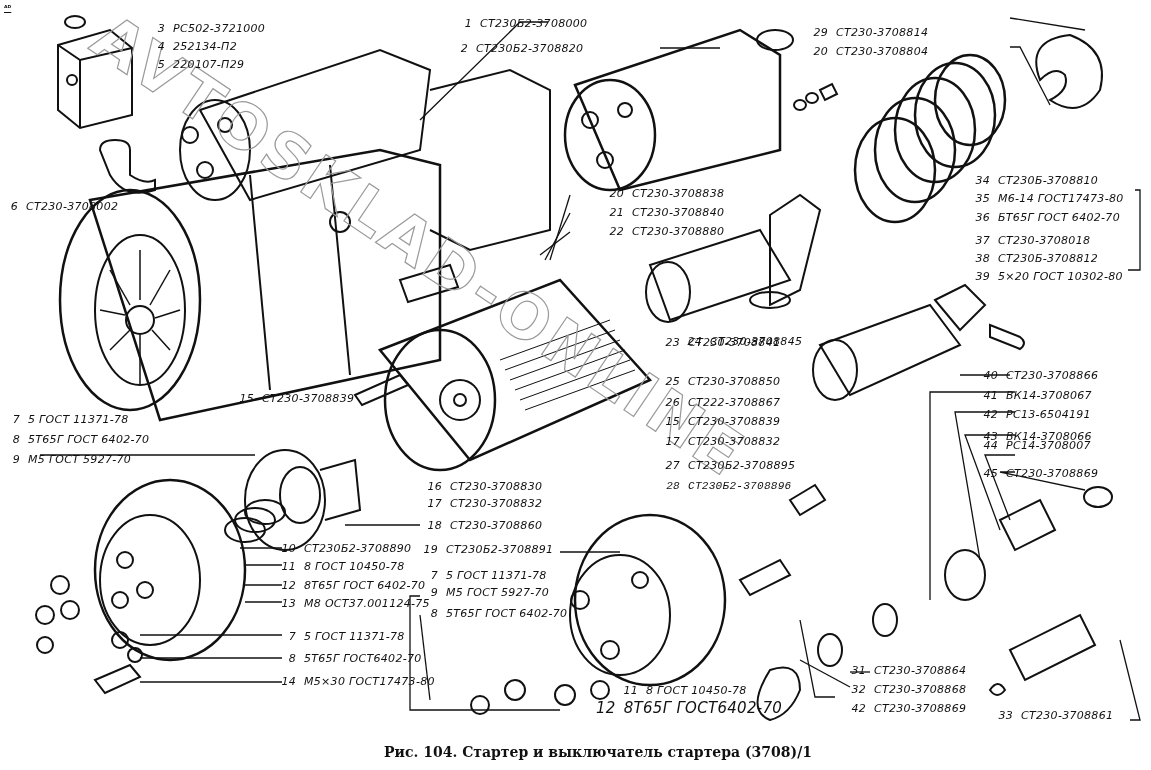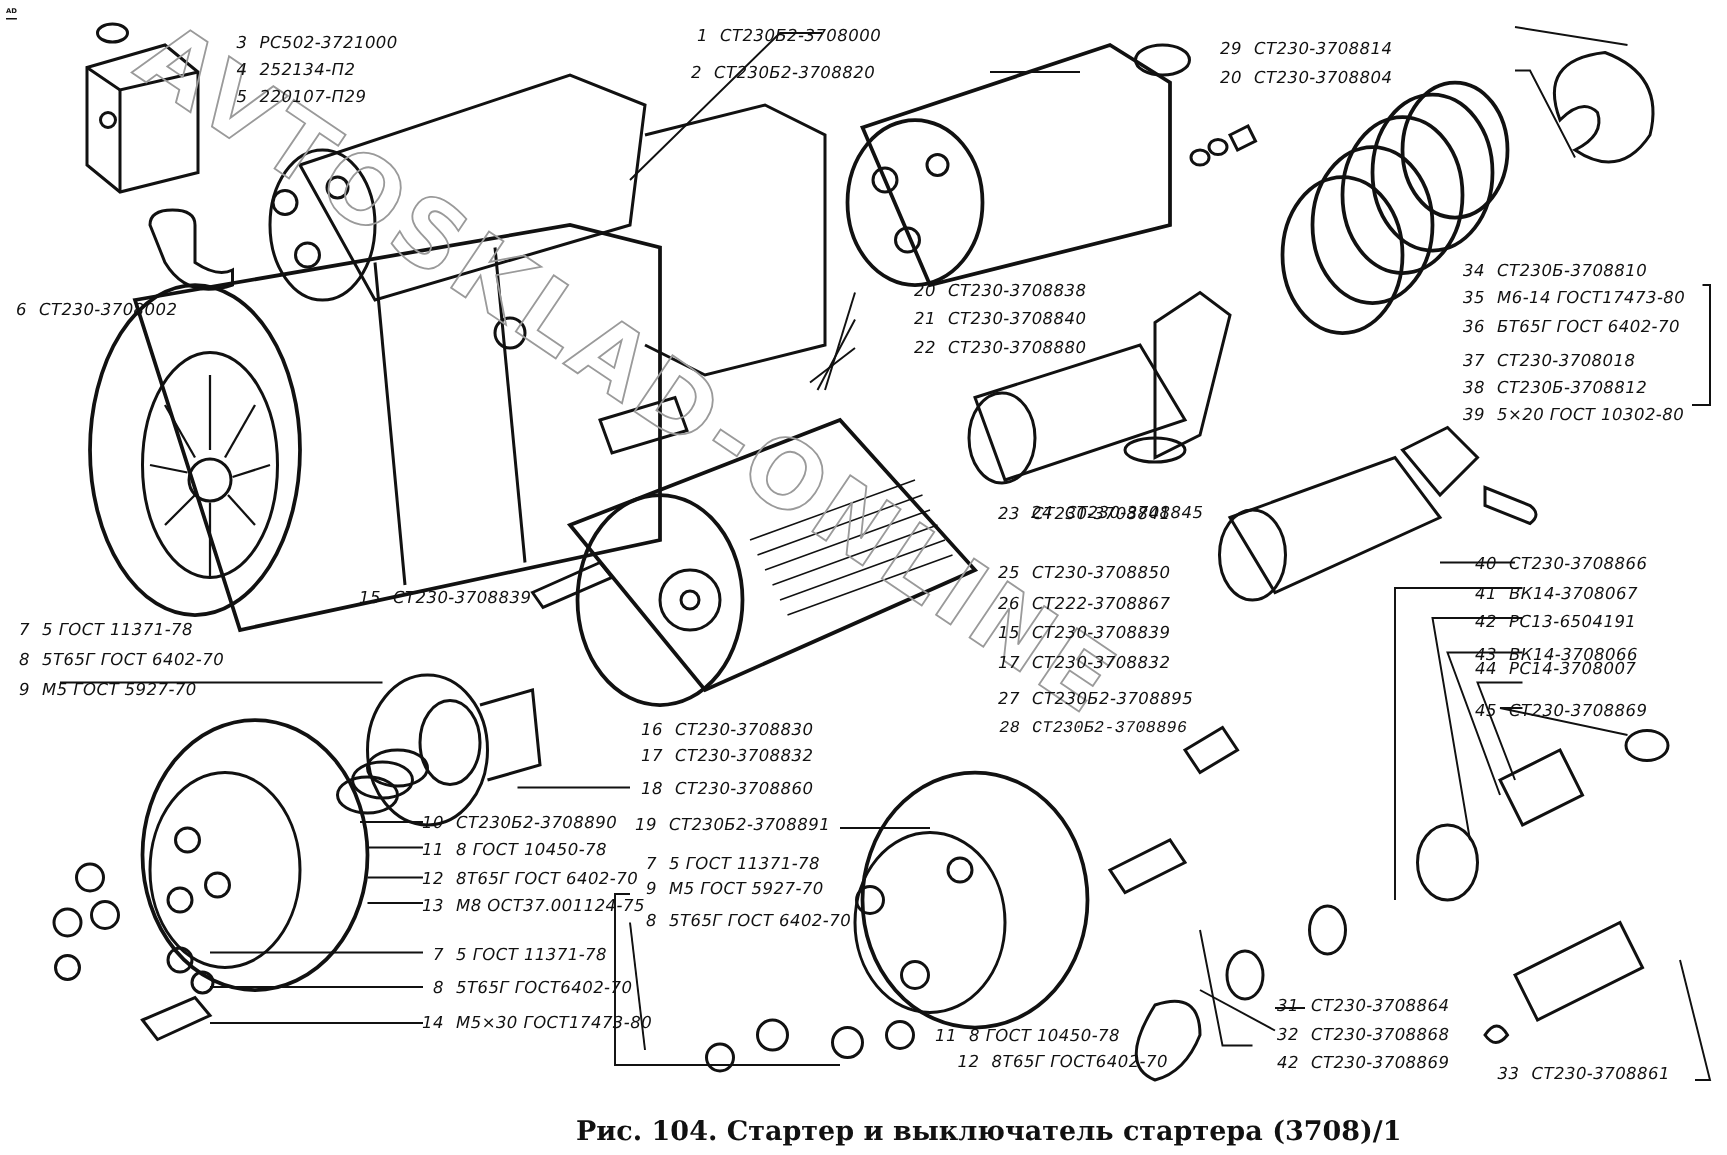--- a/index.html
+++ b/index.html
@@ -3,21 +3,21 @@
 <meta charset="utf-8">
 <style>
   html, body { margin:0; padding:0; background:#fff; }
   body { width:1151px; height:770px; position:relative; overflow:hidden;
          font-family:"DejaVu Sans Condensed","DejaVu Sans", sans-serif; color:#111; }
   #art { position:absolute; left:0; top:0; width:1151px; height:770px; }
   .lbl { position:absolute; font-family:"DejaVu Sans", sans-serif; font-style:italic;
          font-size:11px; letter-spacing:0.3px; white-space:nowrap; line-height:14px; color:#111; }
   .lbl .n { display:inline-block; min-width:18px; margin-right:8px; text-align:right; }
   .caption { position:absolute; left:384px; top:744px; font-family:"DejaVu Serif", serif;
-             font-weight:bold; font-size:18px; white-space:nowrap; }
+             font-weight:bold; font-size:14px; white-space:nowrap; }
   .corner { position:absolute; left:4px; top:4px; font-size:8px; font-weight:bold;text-decoration:underline; }
   .wm { position:absolute; font-family:"DejaVu Sans", sans-serif; font-weight:bold; font-size:62px;
         color:transparent; -webkit-text-stroke:1.2px #9a9a9a; letter-spacing:4px; white-space:nowrap;
         transform-origin:left top; }
 </style>
 </head>
 <body>
 
 <svg id="art" viewBox="0 0 1151 770" xmlns="http://www.w3.org/2000/svg">
   <g fill="none" stroke="#111" stroke-width="2">
@@ -258,20 +258,20 @@
 <div class="lbl" style="left:278px; top:630px;"><span class="n">7</span><span>5 ГОСТ 11371-78</span></div>
 <div class="lbl" style="left:278px; top:652px;"><span class="n">8</span><span>5Т65Г ГОСТ6402-70</span></div>
 <div class="lbl" style="left:278px; top:675px;"><span class="n">14</span><span>М5×30 ГОСТ17473-80</span></div>
 
 <div class="lbl" style="left:420px; top:543px;"><span class="n">19</span><span>СТ230Б2-3708891</span></div>
 <div class="lbl" style="left:420px; top:569px;"><span class="n">7</span><span>5 ГОСТ 11371-78</span></div>
 <div class="lbl" style="left:420px; top:586px;"><span class="n">9</span><span>М5 ГОСТ 5927-70</span></div>
 <div class="lbl" style="left:420px; top:607px;"><span class="n">8</span><span>5Т65Г ГОСТ 6402-70</span></div>
 
 <div class="lbl" style="left:620px; top:684px; font-size:11px;"><span class="n">11</span><span>8 ГОСТ 10450-78</span></div>
-<div class="lbl" style="left:635px; top:701px; font-size:11px;"><span class="n">12</span><span>8Т65Г ГОСТ6402-70</span></div>
+<div class="lbl" style="left:596px; top:701px; font-size:15px;"><span class="n">12</span><span>8Т65Г ГОСТ6402-70</span></div>
 
 <div class="lbl" style="left:848px; top:664px;"><span class="n">31</span><span>СТ230-3708864</span></div>
 <div class="lbl" style="left:848px; top:683px;"><span class="n">32</span><span>СТ230-3708868</span></div>
 <div class="lbl" style="left:848px; top:702px;"><span class="n">42</span><span>СТ230-3708869</span></div>
 <div class="lbl" style="left:995px; top:709px;"><span class="n">33</span><span>СТ230-3708861</span></div>
 
 <div class="caption">Рис. 104. Стартер и выключатель стартера (3708)/1</div>
 
 </body></html>

